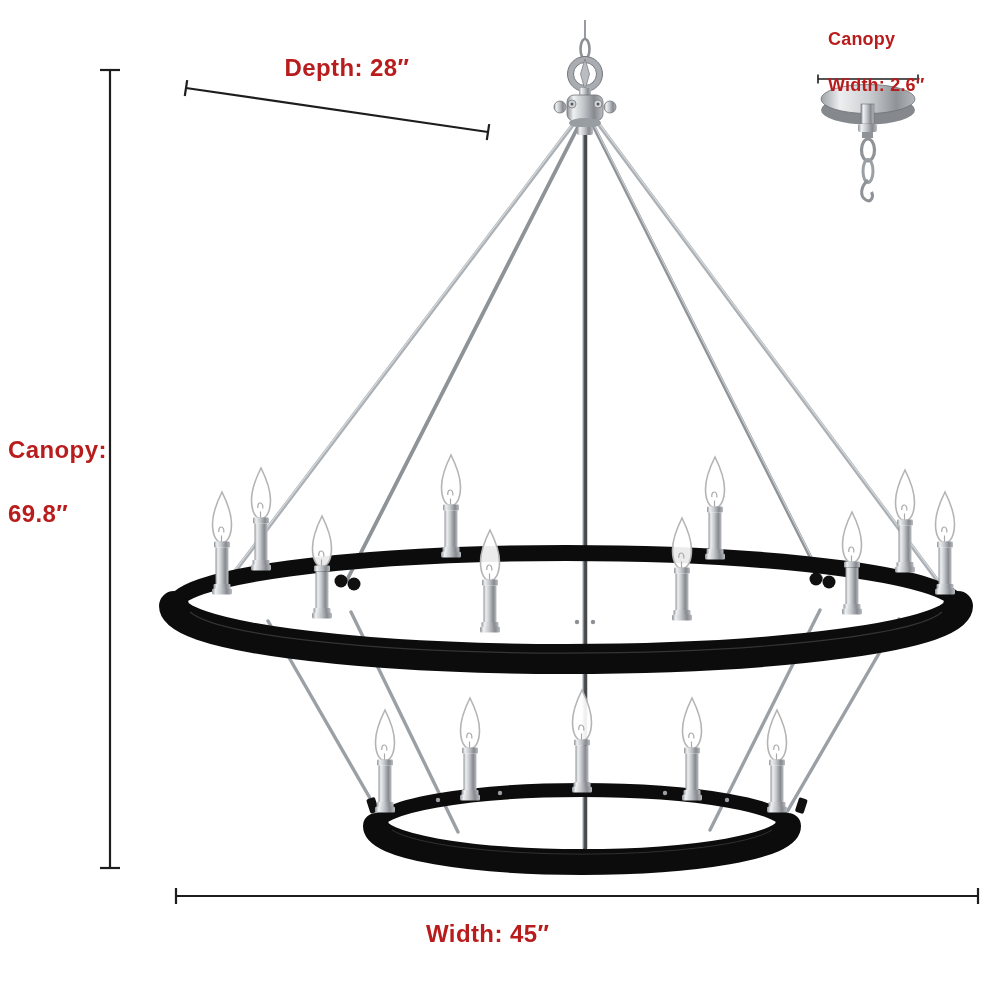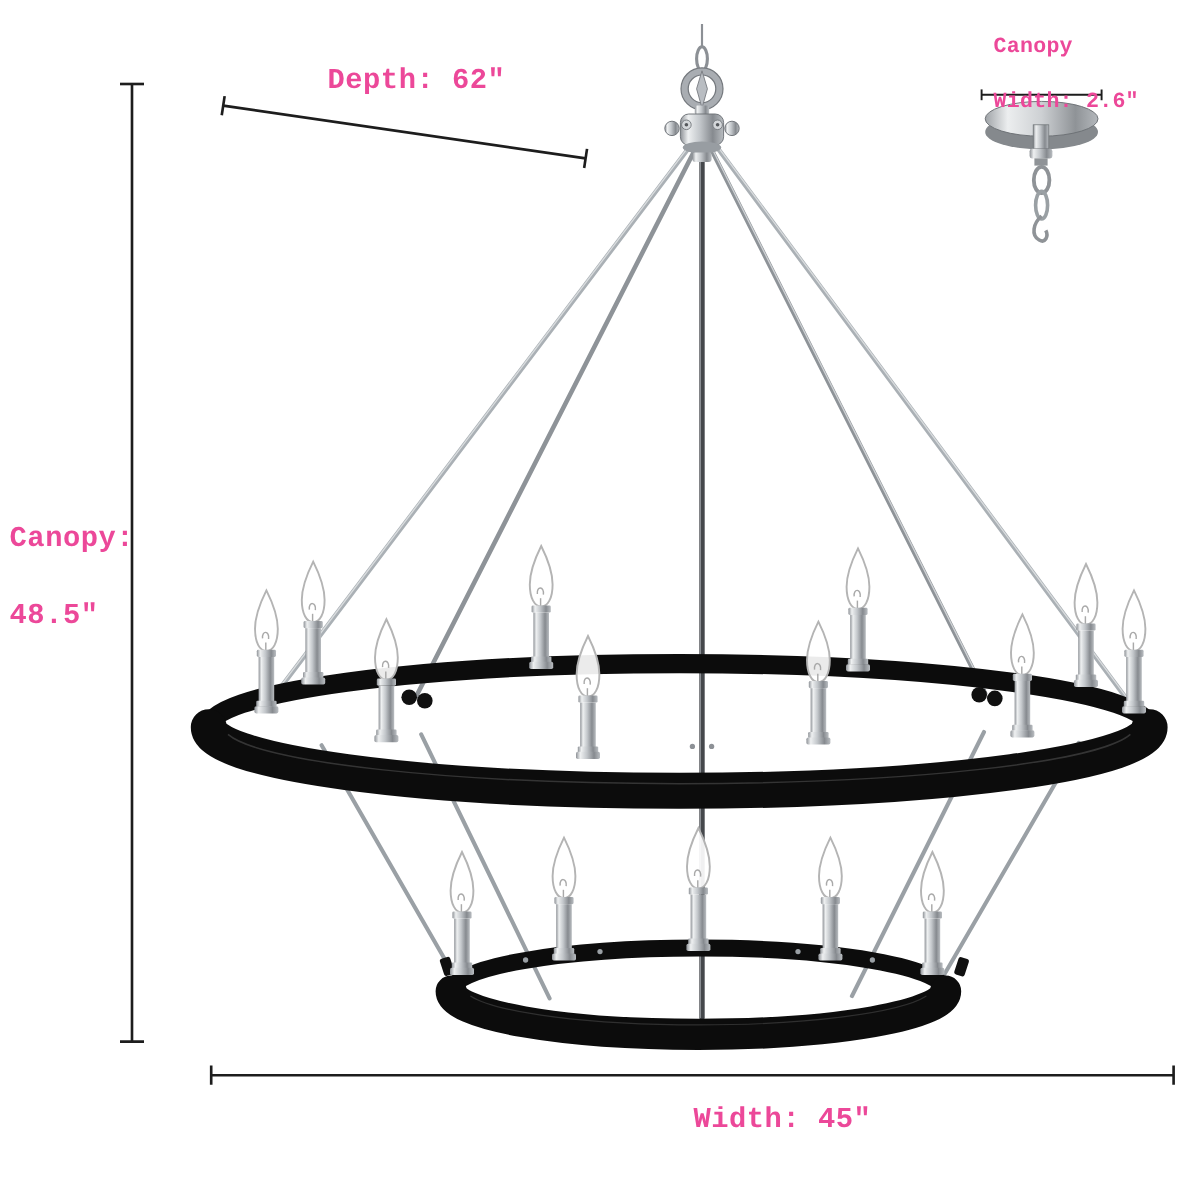--- a/index.html
+++ b/index.html
@@ -2,26 +2,26 @@
 <html><head>
 <meta charset="utf-8">
 <style>
   html,body{margin:0;padding:0;background:#ffffff;}
   .stage{
     position:relative;width:984px;height:984px;background:#ffffff;
     overflow:hidden;font-family:"Liberation Sans",sans-serif;
   }
   .stage svg{position:absolute;left:0;top:0;}
   .lbl{
-    position:absolute;color:#ec4899;font-weight:600;letter-spacing:.4px;
-    font-family:Liberation Mono, monospace;white-space:pre-line;
+    position:absolute;color:#b91c1c;font-weight:600;letter-spacing:.4px;
+    font-family:Liberation Sans, sans-serif;white-space:pre-line;
   }
   .lbl-depth{left:187px;top:54px;width:320px;text-align:center;font-size:24px;}
   .lbl-height{left:8px;top:434px;font-size:24px;line-height:32px;}
-  .lbl-width{left:426px;top:920px;width:300px;text-align:right;font-size:24px;}
+  .lbl-width{left:426px;top:920px;width:300px;text-align:left;font-size:24px;}
   .lbl-canopy{left:828px;top:28px;font-size:18px;line-height:23px;font-weight:700;letter-spacing:.2px;}
 </style>
 </head>
 <body>
 
 <div class="stage">
 
   <svg id="chandelier-svg" width="984" height="984" viewBox="0 0 984 984">
     <defs>
       <linearGradient id="metalV" x1="0" y1="0" x2="1" y2="0">
@@ -168,23 +168,23 @@
         <rect x="861" y="104" width="13" height="20" fill="url(#metalV)" stroke="#6d7175" stroke-width="0.6"></rect>
         <rect x="858" y="124" width="19" height="8" rx="2" fill="url(#metalV)"></rect>
         <rect x="862" y="132" width="11" height="6" fill="#8f9397"></rect>
         <ellipse cx="868" cy="150" rx="6.5" ry="11" fill="none" stroke="#8f9397" stroke-width="3.2"></ellipse>
         <ellipse cx="868" cy="171" rx="5" ry="11.5" fill="none" stroke="#9aa0a4" stroke-width="3"></ellipse>
         <path d="M868,180 C861,186 859,196 866,200 C871,203 874,197 871.5,192" fill="none" stroke="#8f9397" stroke-width="3"></path>
       </g>
     </g>
   </svg>
 
-  <div class="lbl lbl-depth">Depth: 62″</div>
+  <div class="lbl lbl-depth">Depth: 28″</div>
 
   <div class="lbl lbl-height"><span>Canopy:</span><br>
-    <span>48.5″</span></div>
+    <span>69.8″</span></div>
 
   <div class="lbl lbl-width">Width: 45″</div>
 
   <div class="lbl lbl-canopy"><span>Canopy</span><br>
     <span>Width: 2.6″</span></div>
 
 </div>
 
 </body></html>

